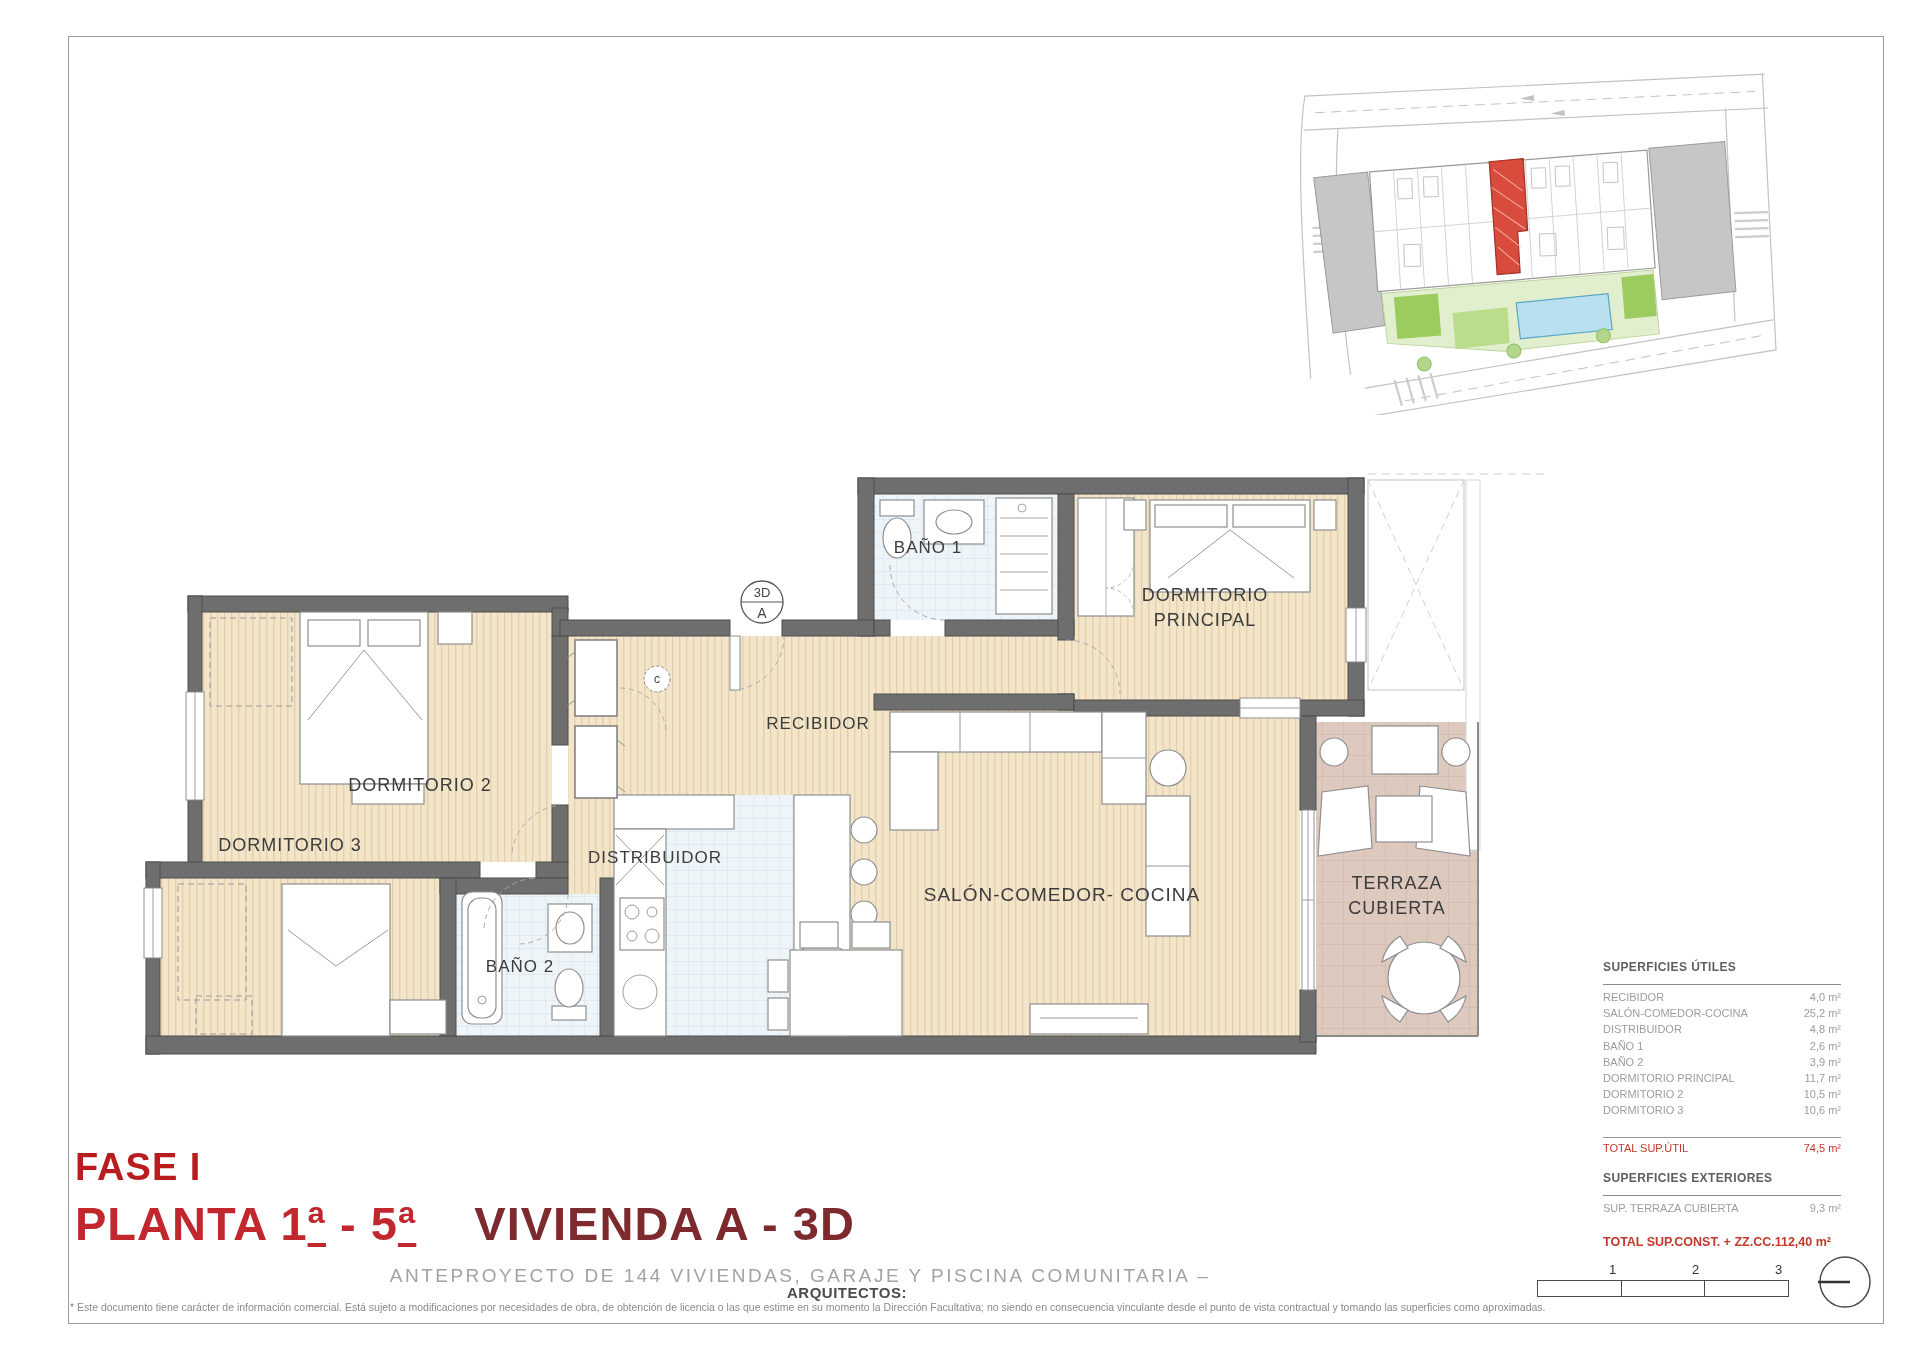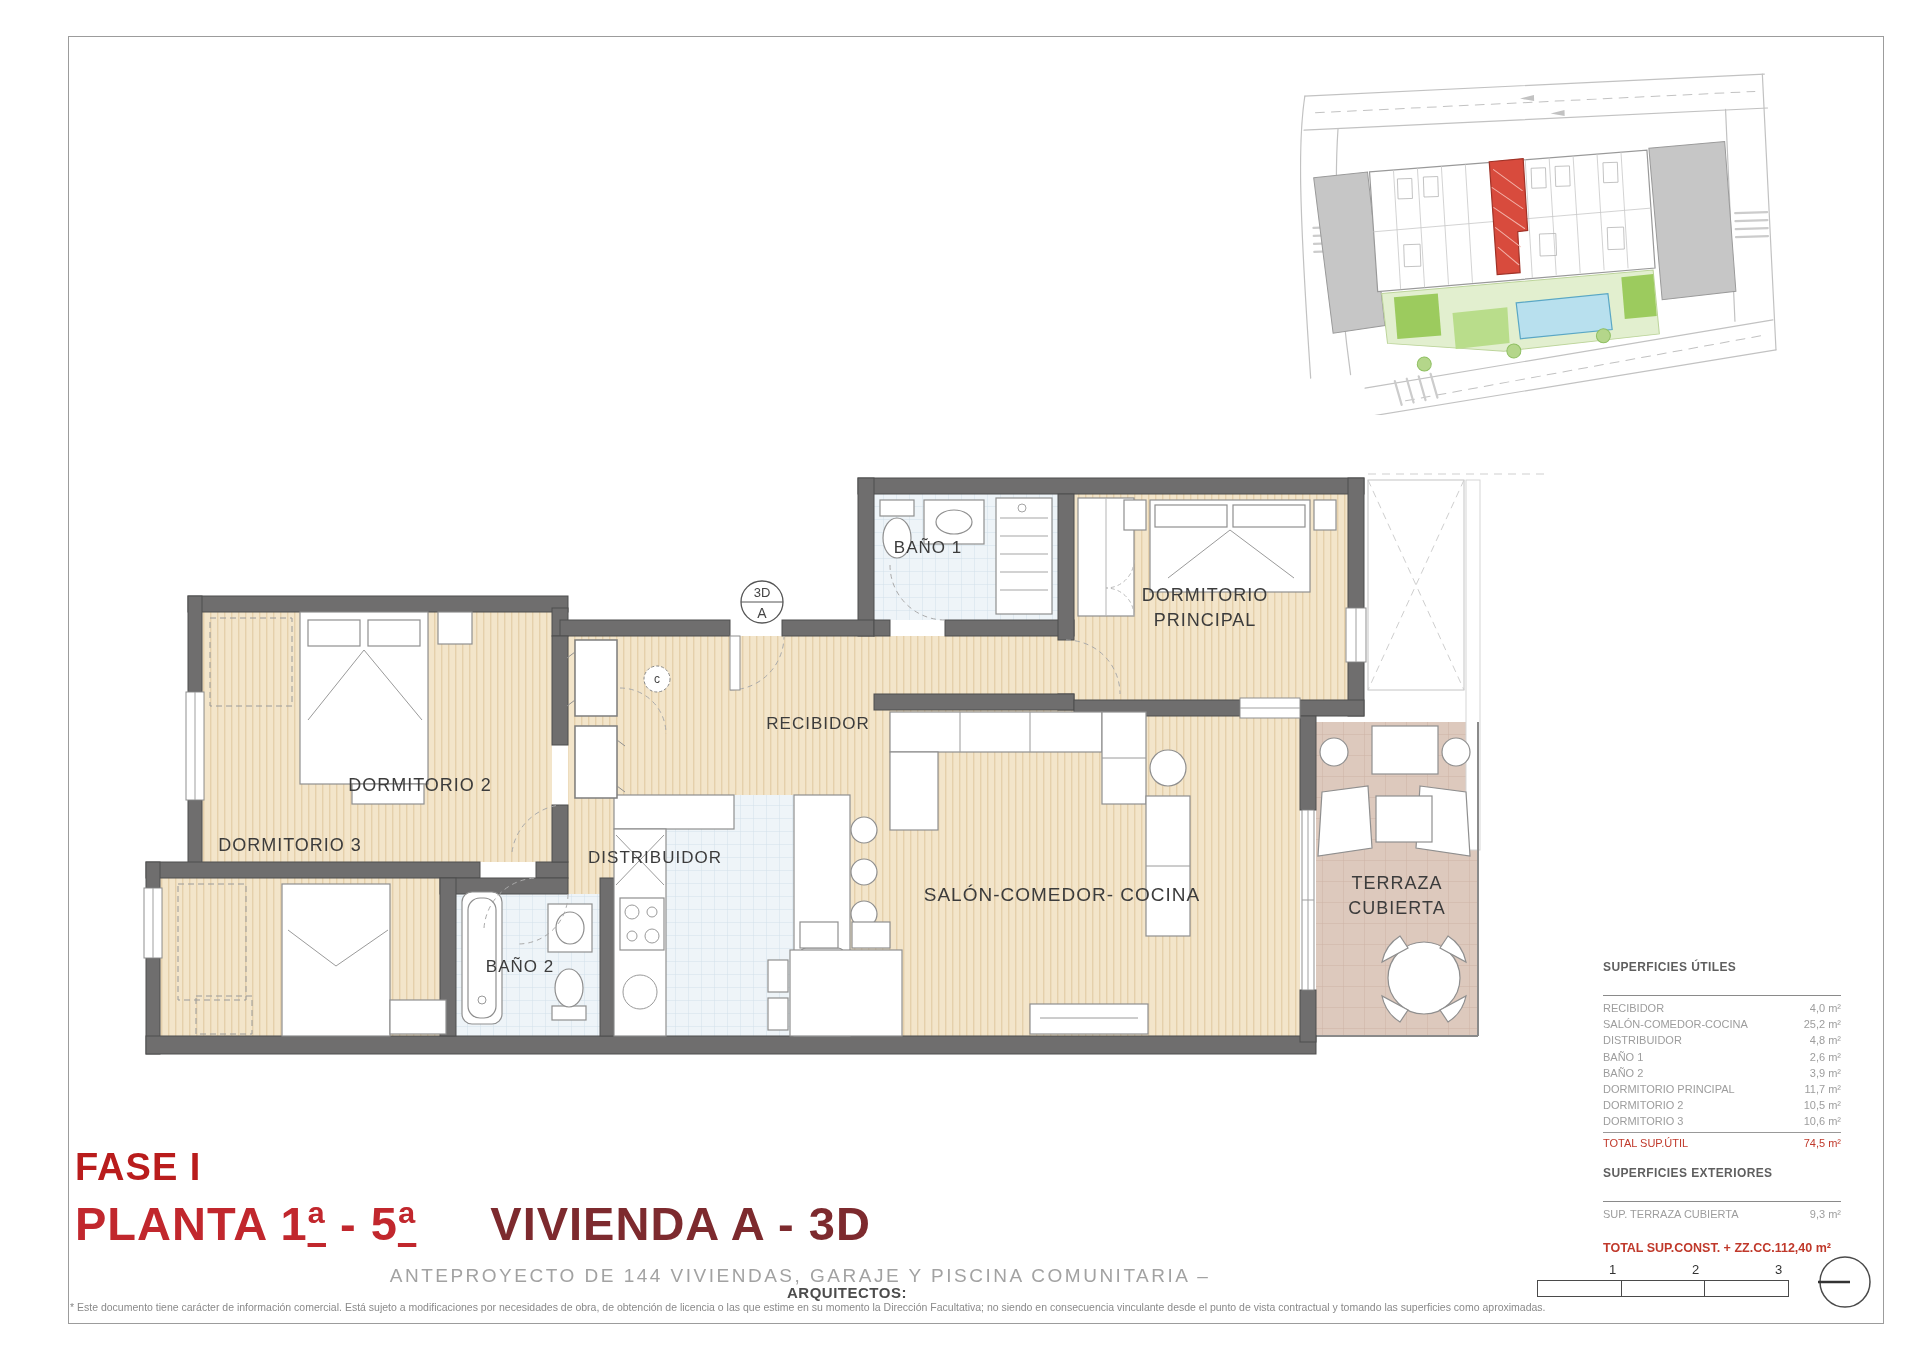--- a/index.html
+++ b/index.html
@@ -6,32 +6,32 @@
   .sheet{position:relative;width:1920px;height:1357px;background:#fff;overflow:hidden;
          font-family:"Liberation Sans", sans-serif;}
   .frame{position:absolute;left:68px;top:36px;width:1814px;height:1286px;
          border:1px solid #9c9c9c;}
   svg{position:absolute;}
   
   .titleblock{position:absolute;left:75px;top:1148px;width:1450px;}
   .t-fase{font-size:38px;font-weight:bold;color:#b91c1c;letter-spacing:1px;line-height:1.05;}
   .t-line2{font-size:47px;font-weight:bold;letter-spacing:1px;margin-top:8px;white-space:nowrap;}
   .t-planta{color:#c1272d;}
-  .t-viv{color:#7d2a2e;margin-left:74px;text-align:right;}
+  .t-viv{color:#7d2a2e;margin-left:58px;text-align:right;}
   .ord{text-decoration:underline;}
   .t-sub{margin-top:14px;font-size:19px;color:#a2a2a2;letter-spacing:2.5px;text-align:center;}
   .t-arch{position:absolute;left:712px;top:136px;font-size:15px;font-weight:bold;color:#4c4c4c;letter-spacing:.5px;}
   .t-disc{position:absolute;left:-5px;top:153px;width:1688px;font-size:10.5px;color:#8a8a8a;white-space:nowrap;}
   
   .surfaces{position:absolute;left:1603px;top:960px;width:238px;font-size:11px;color:#9d9d9d;}
   .s-head{font-size:12px;font-weight:bold;color:#5f5f5f;letter-spacing:.4px;
-          border-bottom:1.5px solid #8a8a8a;padding-bottom:21px;margin-bottom:4px;}
+          border-bottom:1.5px solid #8a8a8a;padding-bottom:10px;margin-bottom:4px;}
   .s-row{display:flex;justify-content:space-between;line-height:16.2px;}
   .s-total{display:flex;justify-content:space-between;color:#c0392b;border-top:1px solid #999;
-           margin-top:2px;padding-top:2px;line-height:16px;gap:36px;}
+           margin-top:18px;padding-top:2px;line-height:16px;gap:36px;}
   .s-gap{height:15px;}
   .s-grand{display:flex;justify-content:flex-start;color:#c0392b;font-weight:bold;font-size:12.5px;
            margin-top:4px;}
   
   .scalebar{position:absolute;left:1537px;top:1262px;width:252px;height:40px;}
   .scalebar .nums{position:relative;height:16px;font-size:13px;color:#333;}
   .scalebar .nums span{position:absolute;top:0;}
   .scalebar .bar{position:relative;margin-top:2px;height:15px;border:1.5px solid #4a4a4a;background:#fff;display:flex;}
   .scalebar .bar div{flex:1;border-right:1.5px solid #4a4a4a;}
   .scalebar .bar div:last-child{border-right:none;}

